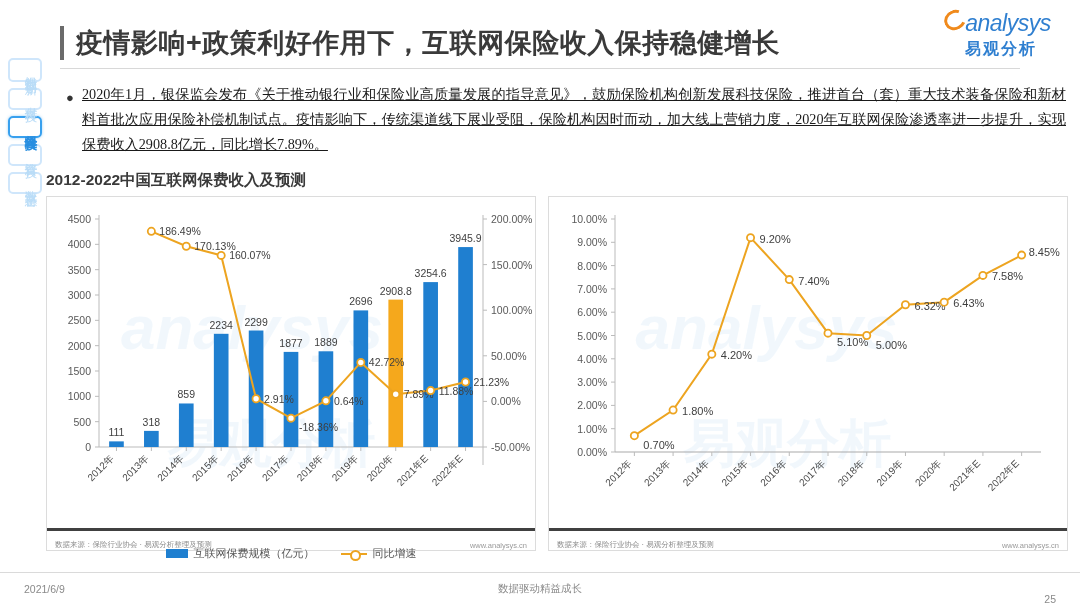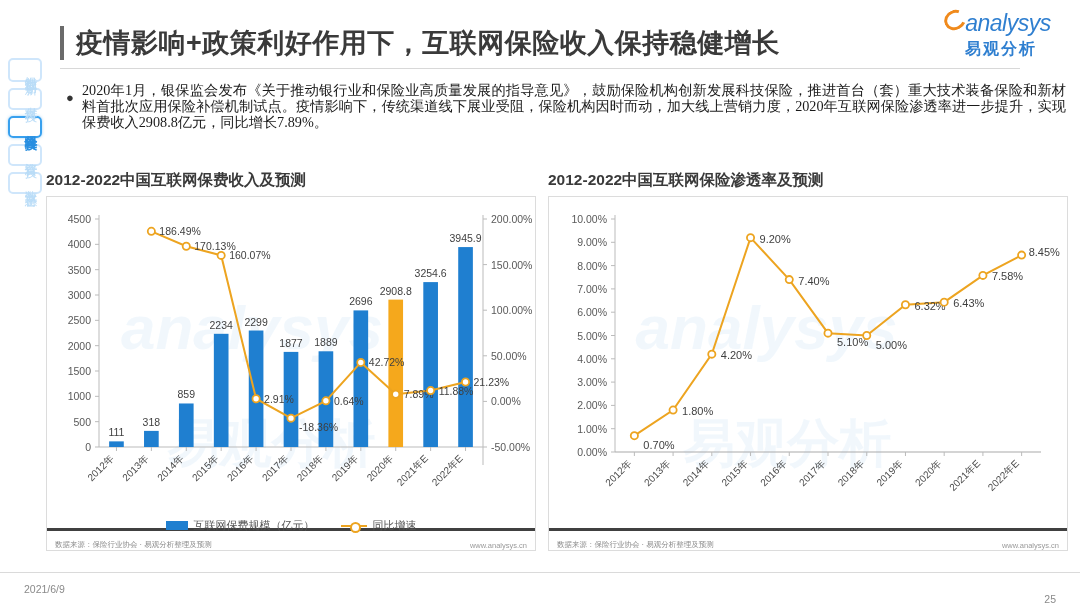--- a/index.html
+++ b/index.html
@@ -32,42 +32,42 @@
     color: #b9dcf7; font-size: 12.5px; line-height: 15px; text-align: center;
     writing-mode: vertical-rl; text-orientation: upright;
     height: auto;
   }
   .side-item .lbl { writing-mode: vertical-rl; text-orientation: upright; letter-spacing: 1px; }
   .side-item.active { border-color: #38a0ee; color: #2a8fe0; font-weight: bold; box-shadow: 0 0 3px rgba(56,160,238,.5); }
 
   
   .bullet-row { position: absolute; left: 66px; top: 82px; width: 1000px; display: flex; }
   .bullet-dot { width: 16px; padding-top: 8px; font-size: 13px; color: #333; }
-  .bullet-text { flex: 1; font-size: 14.2px; line-height: 16px; color: #1a1a1a; text-align: justify; font-family: "Liberation Serif", "DejaVu Serif", serif; }
+  .bullet-text { flex: 1; font-size: 14.2px; line-height: 25px; color: #1a1a1a; text-align: justify; font-family: "Liberation Serif", "DejaVu Serif", serif; text-decoration: underline; }
 
   
   .chart-title { position: absolute; font-size: 15.5px; font-weight: bold; color: #3a3a3a; }
   #ct-left  { left: 46px;  top: 170px; width: 490px; }
   #ct-right { left: 548px; top: 170px; width: 520px; }
 
   .panel { position: absolute; border: 1px solid #dcdcdc; background: #fff; }
   #panel-left  { left: 46px;  top: 196px; width: 490px; height: 355px; }
   #panel-right { left: 548px; top: 196px; width: 520px; height: 355px; }
 
   .panel-src { position: absolute; bottom: 0; left: 0; right: 0; height: 22px; border-top: 3px solid #404040;
                display: flex; align-items: flex-end; justify-content: space-between; padding: 0 8px;
                font-size: 7.5px; color: #8c8c8c; }
   .panel-src .url { color: #9a9a9a; }
 
   
   .chart-svg { position: absolute; left: 0; top: 0; }
 
   
   .legend { position: absolute; left: 46px; top: 518px; width: 490px; display: flex; justify-content: center; gap: 26px; font-size: 11px; color: #555; }
-  .legend-item { display: flex; align-items: center; gap: 6px; }
+  .legend-item { display: flex; align-items: center; gap: 6px; margin-top: 28px; }
   .lg-bar { width: 22px; height: 9px; background: #1f7fd0; }
   .lg-line { width: 26px; height: 2px; background: #eda420; position: relative; }
   .lg-line::after { content: ""; position: absolute; left: 9px; top: -3px; width: 7px; height: 7px; border: 2px solid #eda420; border-radius: 50%; background: #fff; }
 
   
   .footer-rule { position: absolute; left: 0; top: 572px; width: 1080px; height: 1px; background: #dadada; }
   .footer { position: absolute; left: 0; top: 576px; width: 1080px; height: 26px; display: flex; align-items: center; font-size: 10.5px; color: #8a8a8a; }
   .f-left { position: absolute; left: 24px; text-align: right; }
   .f-center { width: 100%; text-align: center; }
   .f-right { position: absolute; right: 24px; margin-top: 20px; }
@@ -98,21 +98,20 @@
     <div class="side-item"><span class="lbl">资管科技</span></div>
     <div class="side-item"><span class="lbl">数字普惠</span></div>
   </div>
 
   <div class="bullet-row">
     <div class="bullet-dot">●</div>
     <div class="bullet-text">2020年1月，银保监会发布《关于推动银行业和保险业高质量发展的指导意见》，鼓励保险机构创新发展科技保险，推进首台（套）重大技术装备保险和新材料首批次应用保险补偿机制试点。疫情影响下，传统渠道线下展业受阻，保险机构因时而动，加大线上营销力度，2020年互联网保险渗透率进一步提升，实现保费收入2908.8亿元，同比增长7.89%。</div>
   </div>
 
   <div class="chart-title" id="ct-left">2012-2022中国互联网保费收入及预测</div>
-  <div class="chart-title" id="ct-right">2012-2022中国互联网保险渗透率及预测</div>
 
   <div class="panel" id="panel-left">
     <svg class="chart-svg" id="svg-left" width="488" height="330">
         <g opacity="0.55">
           <text x="204.95999999999998" y="151.8" font-size="62" fill="#e6f2fb" font-family="Liberation Sans, sans-serif" font-style="italic" font-weight="bold" text-anchor="middle">analysys</text>
           <text x="224.48000000000002" y="264" font-size="52" fill="#e6f2fb" font-family="Liberation Sans, sans-serif" font-weight="bold" text-anchor="middle">易观分析</text>
         </g>
         <line x1="52" y1="18" x2="52" y2="250" stroke="#bbb" stroke-width="1"></line>
         <line x1="48" y1="250" x2="52" y2="250" stroke="#bbb" stroke-width="1"></line>
         <text x="44" y="254" font-size="10.5" fill="#595959" text-anchor="end" font-family="Liberation Sans, sans-serif">0</text>
@@ -309,16 +308,17 @@
       </svg>
     <div class="panel-src">
       <span>数据来源：保险行业协会 · 易观分析整理及预测</span>
       <span class="url">www.analysys.cn</span>
     </div>
   </div>
 
   <div class="footer-rule"></div>
   <div class="footer">
     <span class="f-left">2021/6/9</span>
+    <span class="f-center">数据驱动精益成长</span>
     <span class="f-right">25</span>
   </div>
 
 </div>
 
 </body></html>

